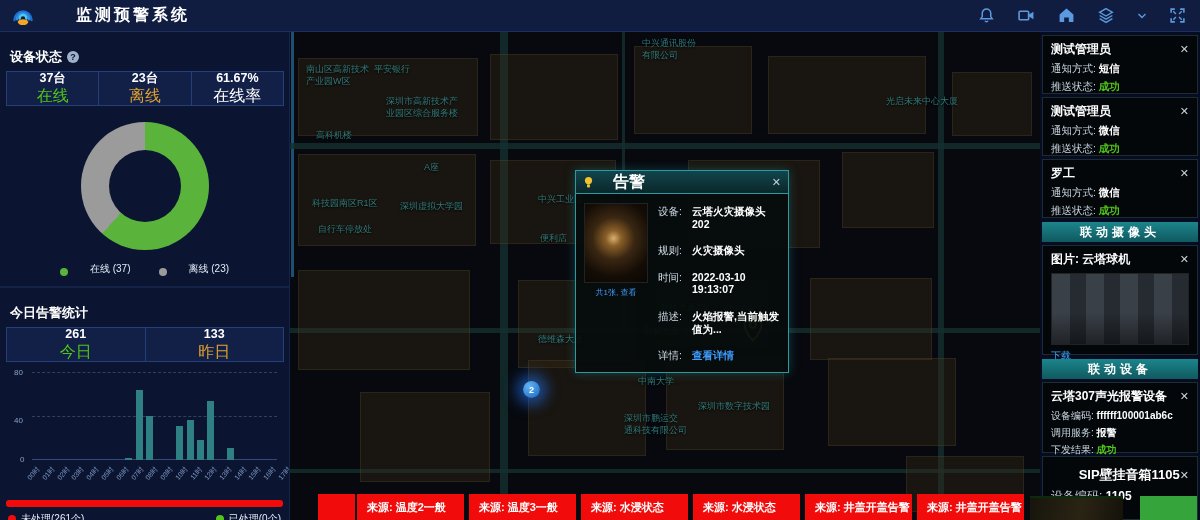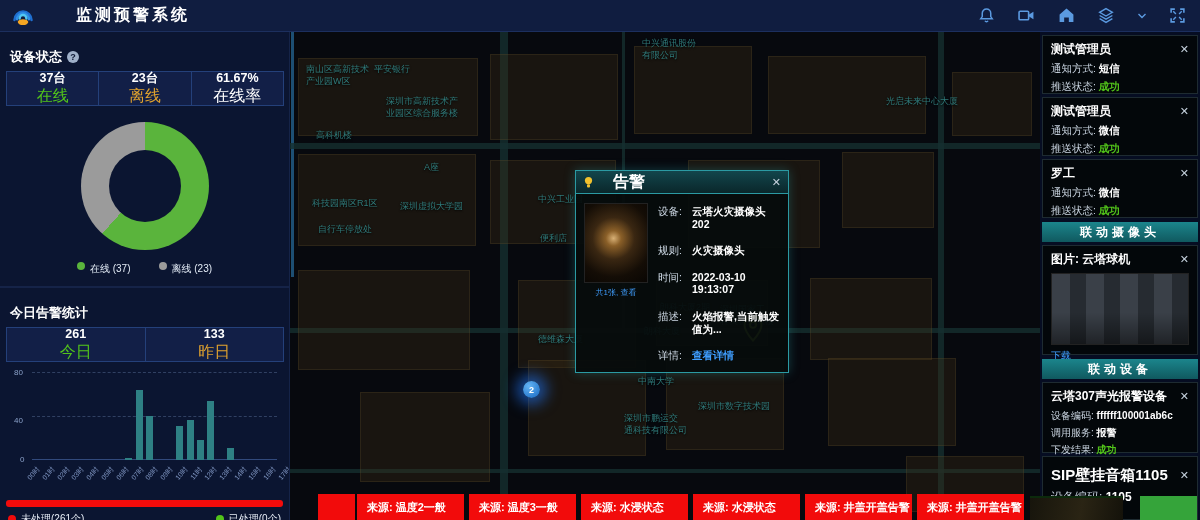--- a/index.html
+++ b/index.html
@@ -23,21 +23,21 @@
   .cell{background:#121f47;border:1px solid #24407a;margin-right:-1px;height:35px;display:flex;flex-direction:column;align-items:center;justify-content:center;line-height:1.25;}
   .cell .v{font-size:12.5px;font-weight:bold;color:#fff;}
   .cell .l{font-size:16px;}
   .t-green{color:#52c41a;}.t-orange{color:#e0a22e;}.t-white{color:#fff;}
   .hr{height:2px;background:#152348;margin-top:6px;}
 
   .donut-wrap{position:relative;height:148px;margin-top:6px;}
   .donut{position:absolute;left:50%;top:50%;transform:translate(-50%,-50%);width:128px;height:128px;border-radius:50%;}
   .donut-hole{position:absolute;left:50%;top:50%;transform:translate(-50%,-50%);width:72px;height:72px;border-radius:50%;background:#0b1531;}
   .legend{display:flex;justify-content:center;gap:28px;font-size:10px;color:#e3ebf6;padding:2px 0 4px;}
-  .legend .li{display:flex;align-items:flex-start;gap:5px;}
+  .legend .li{display:flex;align-items:flex-end;gap:22px;}
   .lg-dot{width:8px;height:8px;border-radius:50%;}
 
   
   .barchart{position:relative;height:118px;margin:4px 6px 0;}
   .grid{position:absolute;left:26px;right:6px;top:6px;bottom:24px;border-bottom:1px solid #31497c;}
   .gl{position:absolute;left:0;right:0;border-top:1px dashed rgba(110,135,180,.38);}
   .gl.g80{top:0;} .gl.g40{top:50%;}
   .ytick{position:absolute;font-size:8px;color:#8aa0c8;}
   .y80{left:8px;top:2px;} .y40{left:8px;top:50px;} .y0{left:14px;bottom:20px;}
   .bars{position:absolute;left:26px;right:6px;top:6px;bottom:24px;display:flex;align-items:flex-end;}
@@ -476,21 +476,21 @@
           <span class="name">云塔307声光报警设备</span>
           <span class="x">✕</span>
         </div>
       <div class="rrow" style="font-size:10px;margin-top:4px;"><span>设备编码:</span> <b>ffffff100001ab6c</b></div>
       <div class="rrow" style="font-size:10px;margin-top:3px;"><span>调用服务:</span> <b>报警</b></div>
       <div class="rrow" style="font-size:10px;margin-top:3px;"><span>下发结果:</span> <span class="ok">成功</span></div>
     </div>
 
     <div class="rcard" style="top:424px;height:64px;overflow:hidden;">
       <div class="head" style="margin-top:4px;">
-          <span class="name" style="font-size:15px;">SIP壁挂音箱1105</span>
+          <span class="name" style="font-size:13px;text-align:right;">SIP壁挂音箱1105</span>
           <span class="x">✕</span>
         </div>
       <div class="rrow" style="font-size:12px;"><span>设备编码:</span> <b>1105</b></div>
     </div>
 
   </div>
 
   <div class="ticker">
     <div class="tfrag"></div>
     <div class="titem" style="left:67px;">来源: 温度2一般</div>

